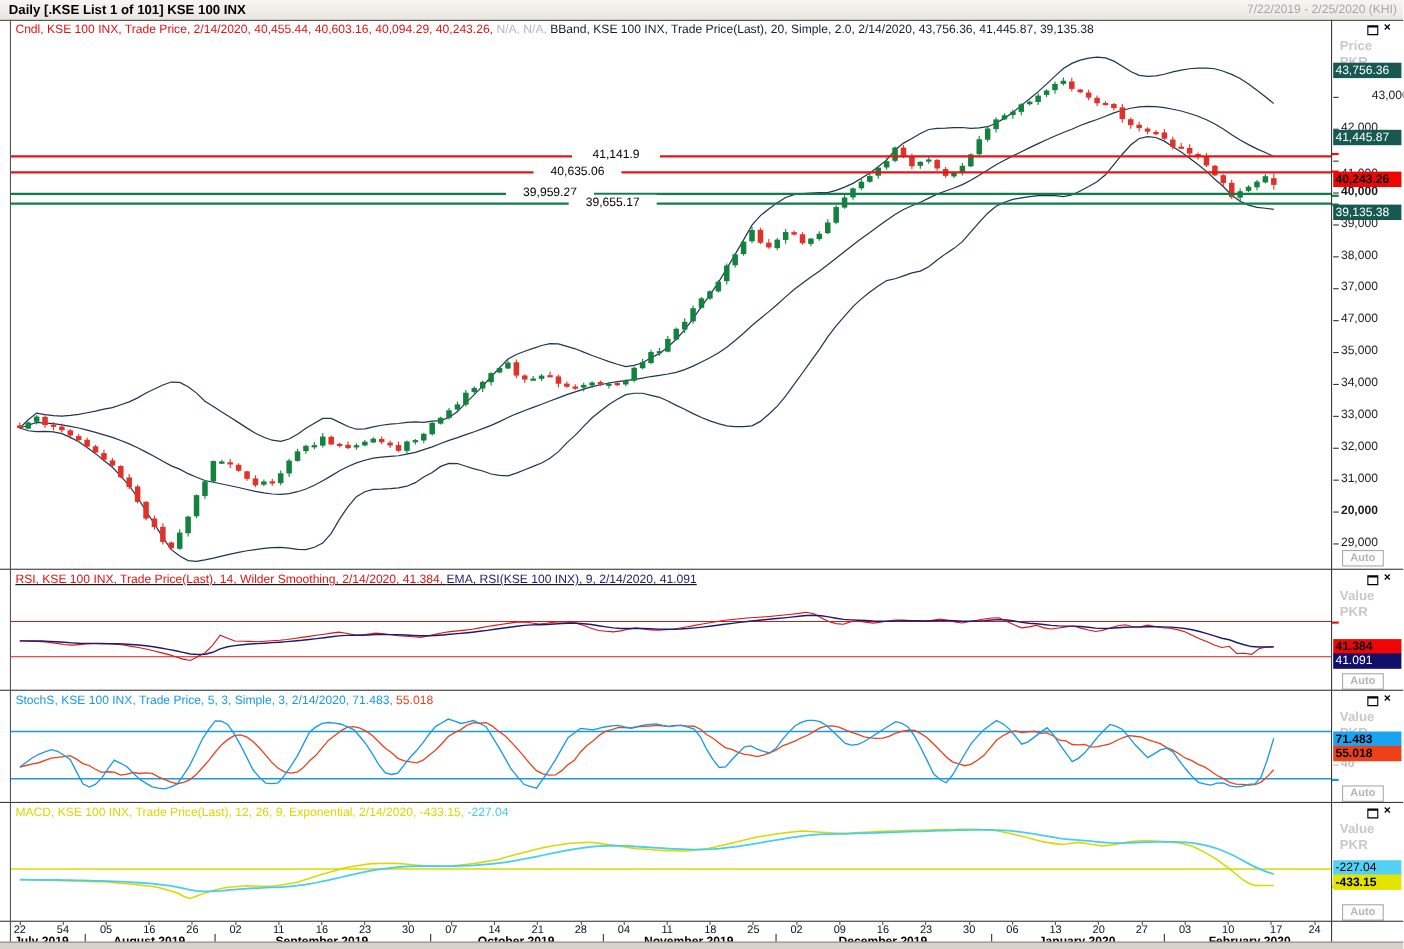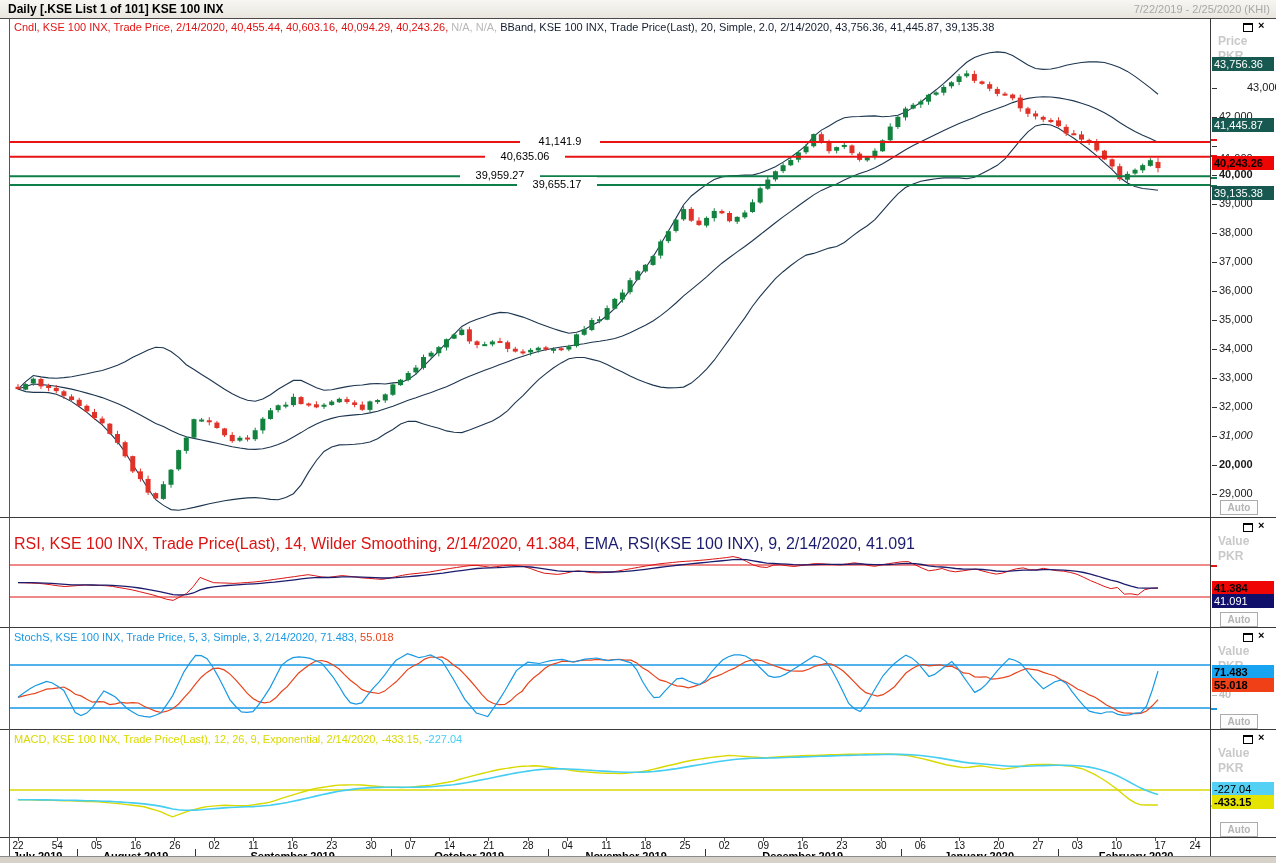--- a/index.html
+++ b/index.html
@@ -14,21 +14,21 @@
 </head>
 <body>
 
 <div id="app">
   <div id="titlebar">
     <span class="t">Daily [.KSE List 1 of 101] KSE 100 INX</span>
     <span class="d">7/22/2019 - 2/25/2020 (KHI)</span>
   </div>
   <div id="render-root">
       <div style="position: absolute; left: 14px; top: 21px; font-size: 11px; white-space: nowrap;"><span style="color: rgb(225, 20, 20);">Cndl, KSE 100 INX, Trade Price, 2/14/2020, 40,455.44, 40,603.16, 40,094.29, 40,243.26, </span><span style="color: rgb(184, 184, 184);">N/A, N/A, </span><span style="color: rgb(20, 30, 48);">BBand, KSE 100 INX, Trade Price(Last),  20, Simple, 2.0, 2/14/2020, 43,756.36, 41,445.87, 39,135.38</span></div>
-      <div style="position: absolute; left: 14px; top: 535px; font-size: 16px; white-space: nowrap;"><span style="color: rgb(220, 20, 20);">RSI, KSE 100 INX, Trade Price(Last),  14, Wilder Smoothing, 2/14/2020, 41.384, </span><span style="color: rgb(28, 28, 110);">EMA, RSI(KSE 100 INX),  9, 2/14/2020, 41.091</span></div>
+      <div style="position: absolute; left: 14px; top: 521px; font-size: 11px; white-space: nowrap; text-decoration: underline;"><span style="color: rgb(220, 20, 20);">RSI, KSE 100 INX, Trade Price(Last),  14, Wilder Smoothing, 2/14/2020, 41.384, </span><span style="color: rgb(28, 28, 110);">EMA, RSI(KSE 100 INX),  9, 2/14/2020, 41.091</span></div>
       <div style="position: absolute; left: 14px; top: 631px; font-size: 11px; white-space: nowrap;"><span style="color: rgb(24, 153, 228);">StochS, KSE 100 INX, Trade Price,  5, 3, Simple, 3, 2/14/2020, 71.483, </span><span style="color: rgb(232, 68, 28);">55.018</span></div>
       <div style="position: absolute; left: 14px; top: 733px; font-size: 11px; white-space: nowrap;"><span style="color: rgb(217, 217, 0);">MACD, KSE 100 INX, Trade Price(Last),  12, 26, 9, Exponential,  2/14/2020, -433.15, </span><span style="color: rgb(69, 205, 242);">-227.04</span></div>
       <svg width="1200" height="500" style="position: absolute; left: 10px; top: 18px;">
         <g>
           <polyline points="8.0,371.1 15.7,363.6 23.3,357.5 31.0,358.9 38.6,359.9 46.3,360.2 53.9,359.6 61.6,358.7 69.2,357.2 76.9,355.7 84.5,354.0 92.2,352.5 99.8,350.0 107.5,347.3 115.1,343.7 122.8,339.2 130.4,335.7 138.1,332.0 145.7,329.3 153.4,329.7 161.0,333.5 168.7,339.4 176.3,346.7 184.0,351.5 191.6,356.5 199.3,361.3 206.9,366.2 214.6,371.2 222.2,375.8 229.9,379.5 237.5,382.2 245.2,383.2 252.8,381.1 260.5,376.7 268.1,371.3 275.8,366.8 283.4,362.4 291.1,362.4 298.7,366.0 306.4,369.7 314.0,372.2 321.7,371.8 329.3,370.1 337.0,368.6 344.6,367.5 352.3,367.0 359.9,365.9 367.6,365.5 375.2,366.0 382.9,364.9 390.6,364.4 398.2,361.5 405.9,356.2 413.5,348.3 421.2,340.7 428.8,333.0 436.5,324.5 444.1,316.4 451.8,308.4 459.4,304.3 467.1,301.3 474.7,298.7 482.4,296.1 490.0,294.4 497.7,294.7 505.3,296.9 513.0,299.1 520.6,302.1 528.3,305.2 535.9,307.9 543.6,310.7 551.2,313.1 558.9,315.2 566.5,314.2 574.2,311.8 581.8,307.2 589.5,303.5 597.1,297.5 604.8,290.4 612.4,281.9 620.1,271.6 627.7,260.7 635.4,250.0 643.0,238.9 650.7,226.2 658.3,213.3 666.0,200.1 673.6,186.7 681.3,178.0 688.9,172.0 696.6,166.4 704.2,161.5 711.9,158.9 719.5,157.9 727.2,157.5 734.8,157.1 742.5,157.1 750.1,155.1 757.8,152.1 765.4,148.7 773.1,144.1 780.8,139.2 788.4,133.6 796.1,127.4 803.7,118.3 811.4,112.1 819.0,107.9 826.7,103.3 834.3,99.7 842.0,98.7 849.6,98.5 857.3,98.1 864.9,97.9 872.6,98.7 880.2,98.3 887.9,97.2 895.5,94.1 903.2,89.4 910.8,84.2 918.5,77.8 926.1,71.8 933.8,65.3 941.4,58.5 949.1,51.2 956.7,44.3 964.4,39.6 972.0,36.7 979.7,34.8 987.3,33.9 995.0,34.6 1002.6,37.6 1010.3,42.2 1017.9,47.0 1025.6,50.5 1033.2,51.4 1040.9,51.0 1048.5,49.5 1056.2,47.3 1063.8,45.7 1071.5,44.5 1079.1,43.9 1086.8,43.9 1094.4,44.5 1102.1,46.8 1109.7,49.6 1117.4,53.4 1125.0,58.4 1132.7,64.1 1140.3,69.9 1148.0,76.2" fill="none" stroke="#1d3650" stroke-width="1.1"></polyline>
           <polyline points="8.0,371.1 15.7,368.6 23.3,366.0 31.0,366.6 38.6,367.2 46.3,368.2 53.9,369.6 61.6,371.1 69.2,373.0 76.9,375.1 84.5,377.3 92.2,379.6 99.8,382.4 107.5,385.5 115.1,389.0 122.8,393.0 130.4,397.0 138.1,401.3 145.7,405.5 153.4,408.5 161.0,412.6 168.7,415.9 176.3,418.8 184.0,420.4 191.6,422.0 199.3,423.6 206.9,425.2 214.6,427.0 222.2,428.7 229.9,430.0 237.5,431.1 245.2,431.4 252.8,430.7 260.5,429.0 268.1,426.5 275.8,423.2 283.4,419.0 291.1,414.6 298.7,409.9 306.4,406.1 314.0,402.8 321.7,400.4 329.3,398.5 337.0,397.6 344.6,396.9 352.3,396.3 359.9,394.9 367.6,393.2 375.2,390.8 382.9,388.2 390.6,385.2 398.2,382.3 405.9,379.8 413.5,377.1 421.2,374.5 428.8,371.6 436.5,368.7 444.1,365.3 451.8,361.5 459.4,358.2 467.1,355.2 474.7,352.3 482.4,349.5 490.0,346.5 497.7,343.7 505.3,340.8 513.0,338.3 520.6,335.8 528.3,333.5 535.9,331.8 543.6,330.2 551.2,329.0 558.9,328.0 566.5,326.8 574.2,325.7 581.8,324.3 589.5,323.3 597.1,322.0 604.8,320.5 612.4,318.0 620.1,314.8 627.7,311.1 635.4,307.3 643.0,303.0 650.7,297.6 658.3,291.6 666.0,285.0 673.6,277.9 681.3,271.6 688.9,265.3 696.6,258.8 704.2,251.9 711.9,245.2 719.5,239.5 727.2,233.9 734.8,228.5 742.5,222.7 750.1,216.7 757.8,210.7 765.4,204.7 773.1,198.9 780.8,193.4 788.4,187.7 796.1,182.3 803.7,176.9 811.4,172.4 819.0,169.0 826.7,165.9 834.3,162.1 842.0,158.5 849.6,155.6 857.3,152.9 864.9,149.8 872.6,145.8 880.2,141.3 887.9,136.5 895.5,131.8 903.2,127.6 910.8,123.7 918.5,119.9 926.1,116.2 933.8,112.6 941.4,109.1 949.1,105.6 956.7,102.5 964.4,99.5 972.0,96.1 979.7,93.2 987.3,90.6 995.0,87.7 1002.6,84.6 1010.3,82.2 1017.9,80.4 1025.6,79.2 1033.2,78.8 1040.9,79.0 1048.5,79.9 1056.2,81.3 1063.8,82.9 1071.5,85.2 1079.1,87.7 1086.8,90.9 1094.4,94.7 1102.1,99.2 1109.7,104.5 1117.4,109.2 1125.0,113.5 1132.7,117.3 1140.3,120.6 1148.0,124.3" fill="none" stroke="#1d3650" stroke-width="1.1"></polyline>
           <polyline points="8.0,371.1 15.7,373.6 23.3,374.4 31.0,374.2 38.6,374.6 46.3,376.2 53.9,379.6 61.6,383.6 69.2,388.8 76.9,394.4 84.5,400.7 92.2,406.8 99.8,414.9 107.5,423.6 115.1,434.3 122.8,446.8 130.4,458.3 138.1,470.7 145.7,481.7 153.4,487.4 161.0,491.6 168.7,492.3 176.3,491.0 184.0,489.4 191.6,487.6 199.3,485.8 206.9,484.2 214.6,482.7 222.2,481.6 229.9,480.6 237.5,479.9 245.2,479.6 252.8,480.3 260.5,481.4 268.1,481.7 275.8,479.5 283.4,475.7 291.1,466.9 298.7,453.9 306.4,442.5 314.0,433.5 321.7,429.0 329.3,426.9 337.0,426.7 344.6,426.2 352.3,425.5 359.9,424.0 367.6,420.8 375.2,415.7 382.9,411.5 390.6,406.0 398.2,403.2 405.9,403.4 413.5,405.9 421.2,408.3 428.8,410.2 436.5,412.9 444.1,414.2 451.8,414.6 459.4,412.1 467.1,409.1 474.7,406.0 482.4,402.9 490.0,398.5 497.7,392.6 505.3,384.6 513.0,377.6 520.6,369.6 528.3,361.8 535.9,355.6 543.6,349.7 551.2,344.9 558.9,340.8 566.5,339.5 574.2,339.5 581.8,341.4 589.5,343.2 597.1,346.5 604.8,350.5 612.4,354.1 620.1,358.0 627.7,361.6 635.4,364.6 643.0,367.1 650.7,369.1 658.3,369.9 666.0,369.8 673.6,369.1 681.3,365.1 688.9,358.6 696.6,351.2 704.2,342.2 711.9,331.5 719.5,321.1 727.2,310.3 734.8,299.9 742.5,288.2 750.1,278.3 757.8,269.4 765.4,260.7 773.1,253.7 780.8,247.5 788.4,241.9 796.1,237.1 803.7,235.4 811.4,232.8 819.0,230.1 826.7,228.5 834.3,224.5 842.0,218.4 849.6,212.8 857.3,207.8 864.9,201.7 872.6,192.8 880.2,184.2 887.9,175.8 895.5,169.5 903.2,165.9 910.8,163.2 918.5,161.9 926.1,160.7 933.8,159.9 941.4,159.7 949.1,159.9 956.7,160.8 964.4,159.3 972.0,155.6 979.7,151.6 987.3,147.3 995.0,140.9 1002.6,131.7 1010.3,122.2 1017.9,113.8 1025.6,107.9 1033.2,106.2 1040.9,107.0 1048.5,110.3 1056.2,115.4 1063.8,120.2 1071.5,125.9 1079.1,131.5 1086.8,137.8 1094.4,144.9 1102.1,151.6 1109.7,159.5 1117.4,165.0 1125.0,168.5 1132.7,170.5 1140.3,171.3 1148.0,172.3" fill="none" stroke="#1d3650" stroke-width="1.1"></polyline>
         </g>
         <g>
           <line x1="8" y1="366.10639809247635" x2="8" y2="371.96101741523995" stroke="#e03228" stroke-width="1"></line>
@@ -372,31 +372,31 @@
       <div style="position: absolute; left: 1219px; top: 139px; font-size: 11px; color: rgb(26, 26, 26); margin-top: 13px;">41,000</div>
       <div style="position: absolute; left: 1212px; top: 175px; width: 5px; height: 1px; background: rgb(51, 51, 51);"></div>
       <div style="position: absolute; left: 1219px; top: 168px; font-size: 11px; color: rgb(26, 26, 26); font-weight: bold;">40,000</div>
       <div style="position: absolute; left: 1212px; top: 204px; width: 5px; height: 1px; background: rgb(51, 51, 51);"></div>
       <div style="position: absolute; left: 1219px; top: 197px; font-size: 11px; color: rgb(26, 26, 26);">39,000</div>
       <div style="position: absolute; left: 1212px; top: 233px; width: 5px; height: 1px; background: rgb(51, 51, 51);"></div>
       <div style="position: absolute; left: 1219px; top: 226px; font-size: 11px; color: rgb(26, 26, 26);">38,000</div>
       <div style="position: absolute; left: 1212px; top: 262px; width: 5px; height: 1px; background: rgb(51, 51, 51);"></div>
       <div style="position: absolute; left: 1219px; top: 255px; font-size: 11px; color: rgb(26, 26, 26);">37,000</div>
       <div style="position: absolute; left: 1212px; top: 291px; width: 5px; height: 1px; background: rgb(51, 51, 51);"></div>
-      <div style="position: absolute; left: 1219px; top: 284px; font-size: 11px; color: rgb(26, 26, 26);">36,000</div>
+      <div style="position: absolute; left: 1219px; top: 284px; font-size: 11px; color: rgb(26, 26, 26);">47,000</div>
       <div style="position: absolute; left: 1212px; top: 320px; width: 5px; height: 1px; background: rgb(51, 51, 51);"></div>
       <div style="position: absolute; left: 1219px; top: 313px; font-size: 11px; color: rgb(26, 26, 26);">35,000</div>
       <div style="position: absolute; left: 1212px; top: 349px; width: 5px; height: 1px; background: rgb(51, 51, 51);"></div>
       <div style="position: absolute; left: 1219px; top: 342px; font-size: 11px; color: rgb(26, 26, 26); text-align: right;">34,000</div>
       <div style="position: absolute; left: 1212px; top: 378px; width: 5px; height: 1px; background: rgb(51, 51, 51);"></div>
       <div style="position: absolute; left: 1219px; top: 371px; font-size: 11px; color: rgb(26, 26, 26);">33,000</div>
       <div style="position: absolute; left: 1212px; top: 407px; width: 5px; height: 1px; background: rgb(51, 51, 51);"></div>
       <div style="position: absolute; left: 1219px; top: 400px; font-size: 11px; color: rgb(26, 26, 26);">32,000</div>
       <div style="position: absolute; left: 1212px; top: 436px; width: 5px; height: 1px; background: rgb(51, 51, 51);"></div>
-      <div style="position: absolute; left: 1219px; top: 429px; font-size: 11px; color: rgb(26, 26, 26); font-style: italic;">31,000</div>
+      <div style="position: absolute; left: 1219px; top: 429px; font-size: 11px; color: rgb(26, 26, 26);">31,000</div>
       <div style="position: absolute; left: 1212px; top: 465px; width: 5px; height: 1px; background: rgb(51, 51, 51);"></div>
       <div style="position: absolute; left: 1219px; top: 458px; font-size: 11px; color: rgb(26, 26, 26); font-weight: bold;">20,000</div>
       <div style="position: absolute; left: 1212px; top: 494px; width: 5px; height: 1px; background: rgb(51, 51, 51);"></div>
       <div style="position: absolute; left: 1219px; top: 487px; font-size: 11px; color: rgb(26, 26, 26);">29,000</div>
       <div style="position: absolute; left: 1210px; top: 139px; width: 7px; height: 2px; background: rgb(232, 20, 20);"></div>
       <div style="position: absolute; left: 1210px; top: 155px; width: 7px; height: 2px; background: rgb(232, 20, 20);"></div>
       <div style="position: absolute; left: 1210px; top: 177px; width: 7px; height: 2px; background: rgb(14, 127, 72);"></div>
       <div style="position: absolute; left: 1210px; top: 185px; width: 7px; height: 2px; background: rgb(14, 127, 72);"></div>
       <div style="position: absolute; left: 1212px; top: 57px; width: 62px; height: 14px; line-height: 14px; background: rgb(23, 88, 80); color: rgb(255, 255, 255); font-size: 11px; padding-left: 2px; box-sizing: border-box;">43,756.36</div>
       <div style="position: absolute; left: 1212px; top: 118px; width: 62px; height: 14px; line-height: 14px; background: rgb(23, 88, 80); color: rgb(255, 255, 255); font-size: 11px; padding-left: 2px; box-sizing: border-box;">41,445.87</div>

